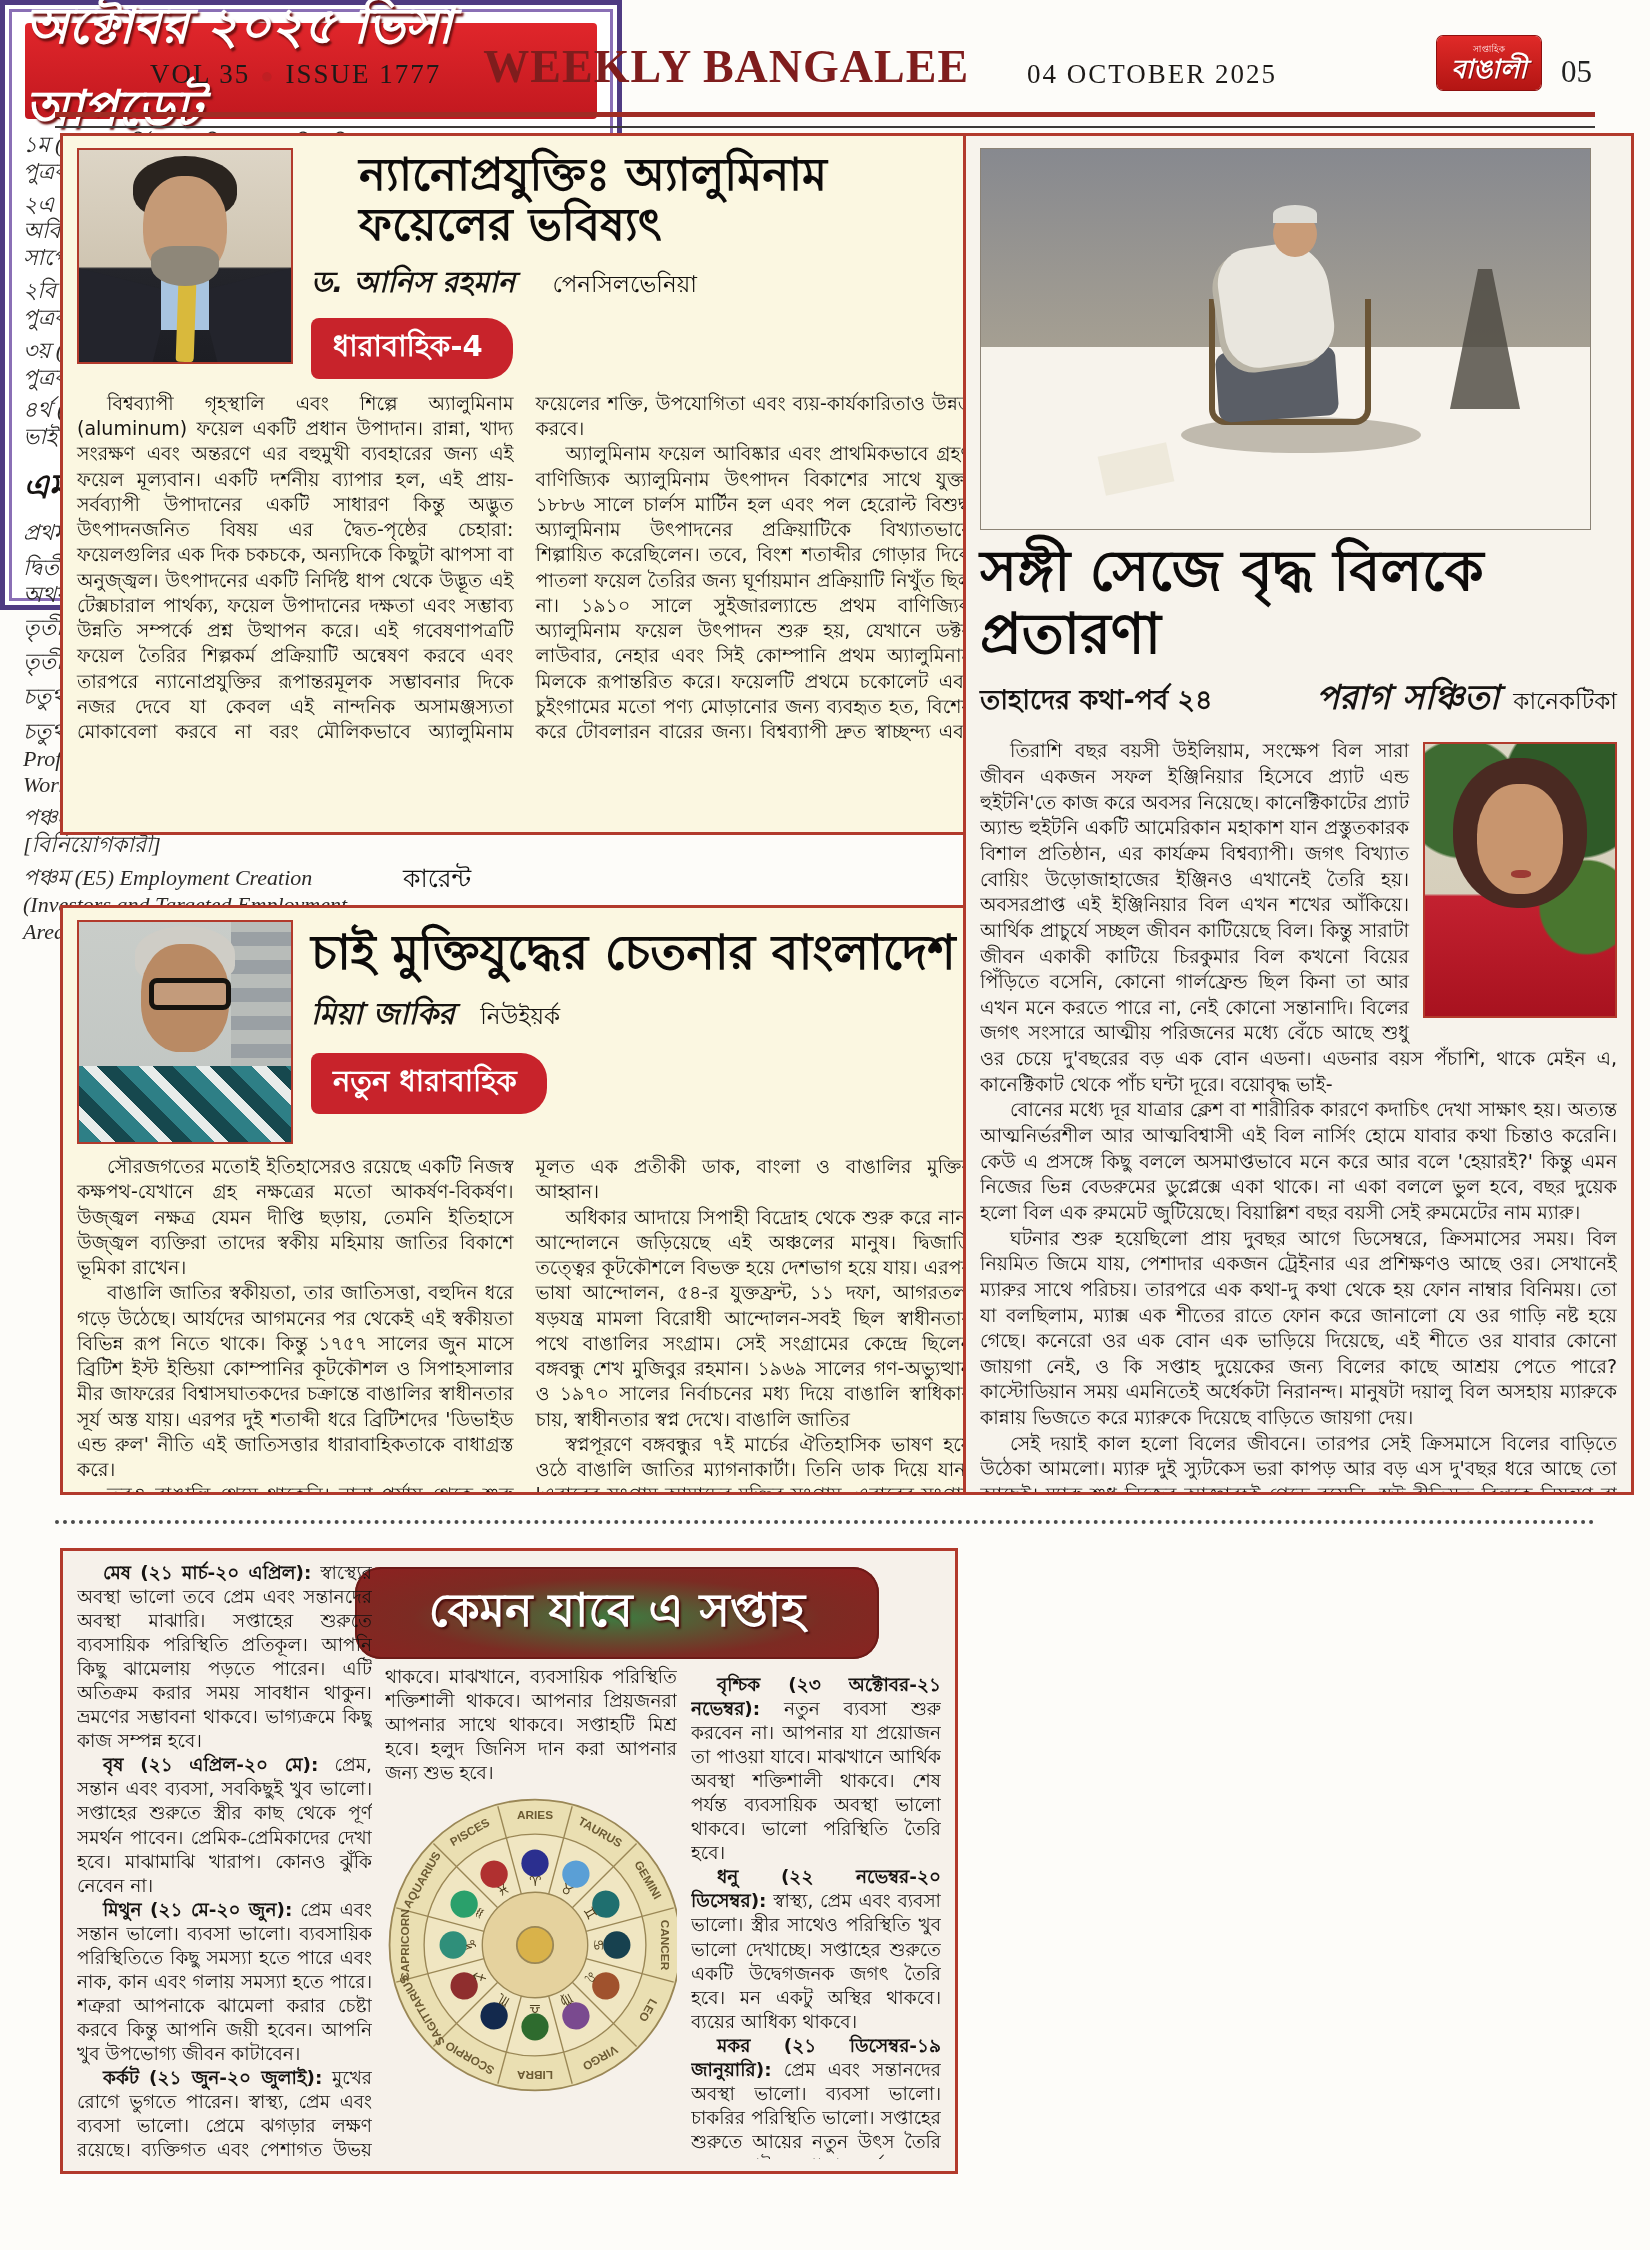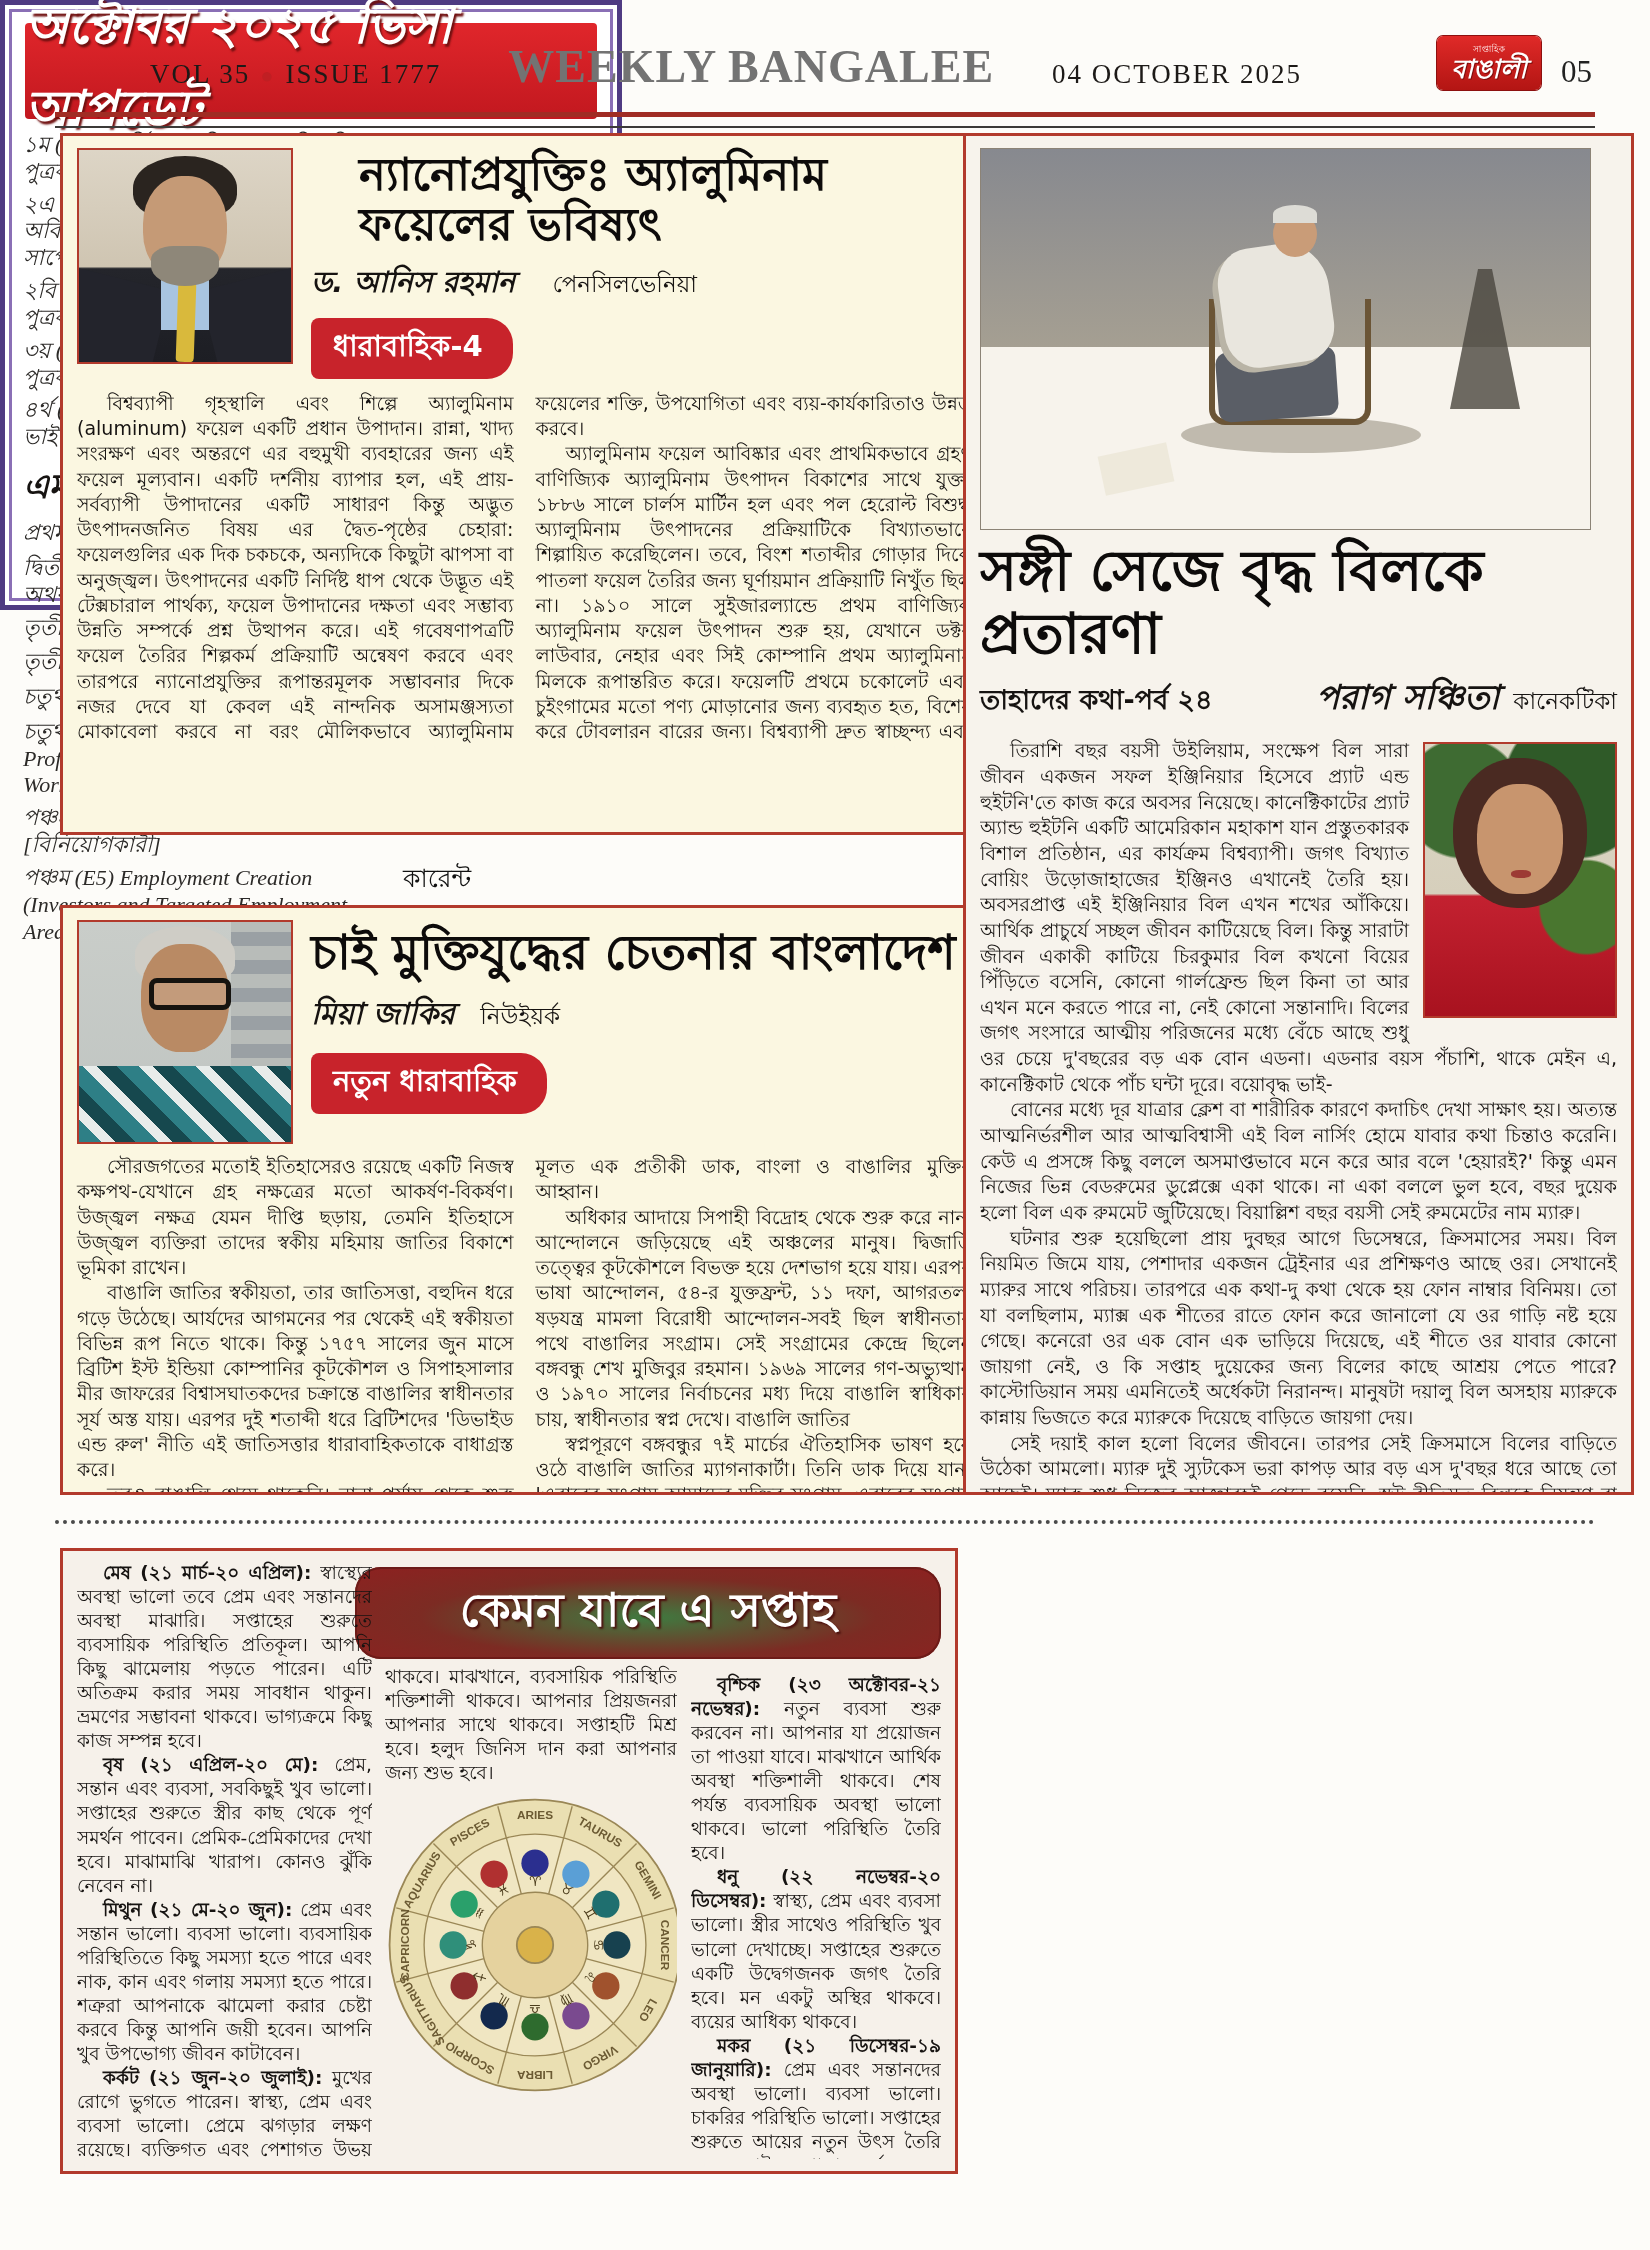--- a/index.html
+++ b/index.html
@@ -7,21 +7,21 @@
     width:1650px;height:2250px;position:relative;
     background:#fdfcf9;
     font-family:"DejaVu Sans","Liberation Sans",sans-serif;
     color:#161311;
     overflow:hidden;
   }
   
   .header{position:absolute;top:36px;left:150px;right:58px;display:flex;align-items:flex-end;}
   .vol{font-family:"Liberation Serif",serif;font-size:27px;letter-spacing:2px;color:#1d1a18;}
   .vol .dot{color:#c01f23;font-size:22px;padding:0 10px;}
-  .masthead{font-family:"Liberation Serif",serif;font-size:46px;font-weight:bold;letter-spacing:1px;margin-left:67px;line-height:1;color:#737373;}
+  .masthead{font-family:"Liberation Serif",serif;font-size:46px;font-weight:bold;letter-spacing:1px;margin-left:42px;line-height:1;color:#7f1d1d;}
   .issue-date{font-family:"Liberation Serif",serif;font-size:27px;letter-spacing:2px;margin-left:58px;color:#1d1a18;}
   .header .spacer{flex:1;}
   .logo{width:104px;height:54px;background:linear-gradient(180deg,#e02a28,#b31513);border-radius:6px;
     display:flex;flex-direction:column;justify-content:center;align-items:center;margin-right:16px;box-shadow:0 0 0 1px #8d100f;}
   .logo .logo-top{font-size:9px;color:#ffe9e9;line-height:1;margin-bottom:2px;}
   .logo .logo-main{font-size:26px;font-weight:bold;color:#ffffff;font-style:italic;line-height:1;text-shadow:1px 1px 0 #7d0d0c;}
   .pagenum{font-family:"Liberation Serif",serif;font-size:31px;color:#222;margin-left:4px;}
   .head-rule{position:absolute;top:112px;left:55px;right:55px;height:9px;border-top:5px solid #a02c24;border-bottom:2px solid #3c3a38;}
 
   
@@ -106,21 +106,21 @@
   .dotted{position:absolute;top:1520px;left:55px;right:55px;border-top:4px dotted #4a4a4a;}
 
   
   #horo{left:60px;top:1548px;width:892px;height:620px;border:3px solid #b23a2c;background:#f6f1ea;}
   #horo .col{position:absolute;text-align:justify;font-size:18.5px;line-height:1.3;}
   #horo .col1{left:14px;top:10px;width:295px;height:596px;overflow:hidden;}
   #horo .col2{left:322px;top:114px;width:292px;height:486px;overflow:hidden;}
   #horo .col3{left:628px;top:122px;width:250px;height:486px;overflow:hidden;}
   #horo p{margin:0;text-indent:26px;}
   #horo b{font-weight:bold;}
-  .h-banner{position:absolute;left:292px;top:16px;width:586px;height:92px;border-radius:26px;
+  .h-banner{position:absolute;left:292px;top:16px;width:524px;height:92px;border-radius:26px;
     background:radial-gradient(ellipse at 50% 55%,#3f7a40 0%,#7c2b23 55%,#8d2120 100%);
     display:flex;align-items:center;justify-content:center;box-shadow:0 0 0 2px #6d1b18 inset;}
   .h-banner span{color:#fff;font-size:46px;font-weight:bold;text-shadow:2px 2px 2px #4c100e;}
   .wheel{margin-top:10px;}
 
   
   #visa{left:985px;top:1565px;width:612px;height:600px;background:#fff;
     border:5px solid #4f3b82;box-shadow:inset 0 0 0 4px #fff,inset 0 0 0 7px #8a6fb5;}
   #visa .inner{padding:16px 18px 10px 18px;}
   .v-title{background:linear-gradient(180deg,#e0262b,#c2181f);margin:2px;border-radius:4px;

